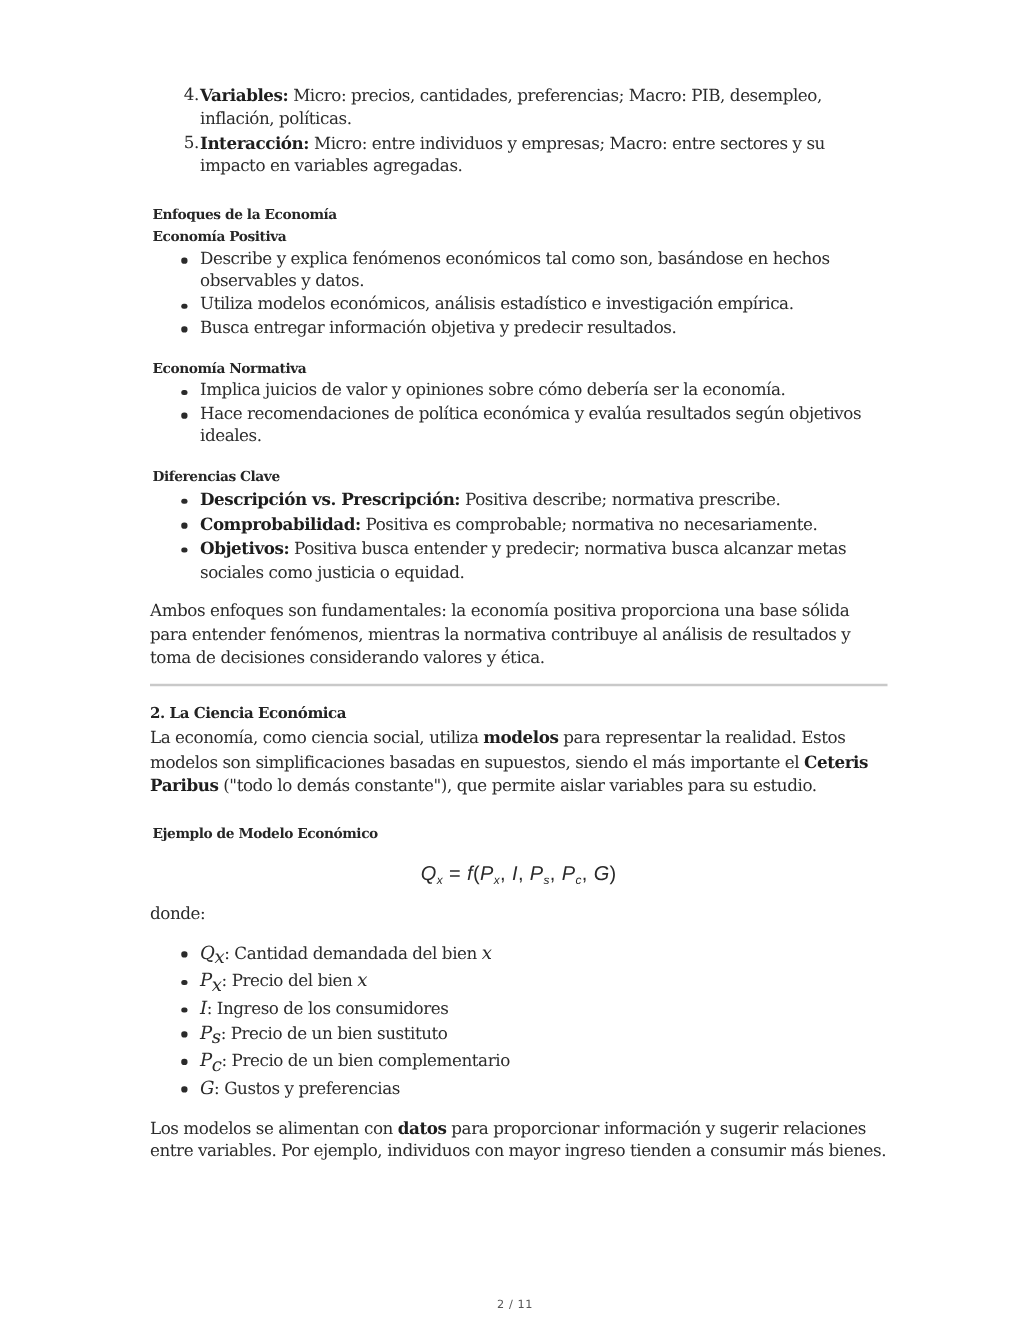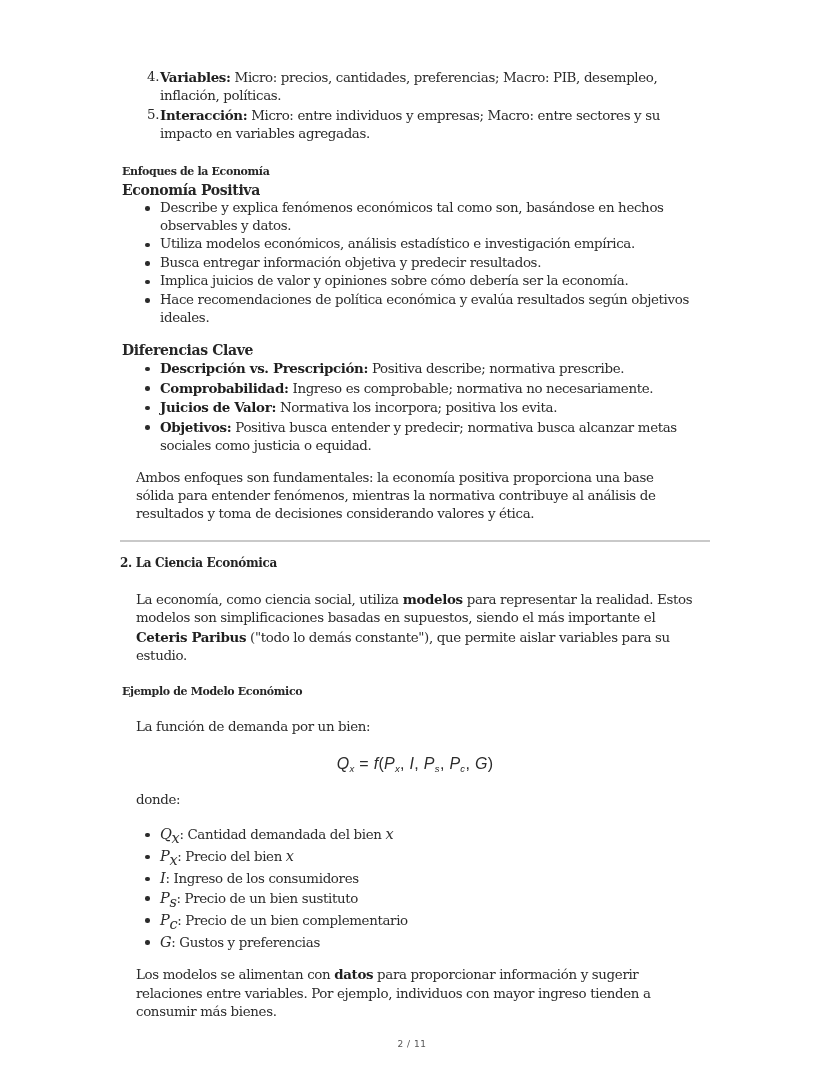--- a/index.html
+++ b/index.html
@@ -60,31 +60,31 @@
       color: #1e1e1e;
     }
     h3.section-h {
       font-size: 11px;
       line-height: 20px;
       font-weight: bold;
       margin: 18px 0 0 2px;
       color: #262626;
     }
     h4.sub-h {
-      font-size: 14px;
+      font-size: 11px;
       line-height: 16px;
       font-weight: bold;
       margin: 0 0 1px 2px;
       color: #262626;
     }
     h4.sub-h.spaced {
       margin-top: 15px;
     }
     p.para {
-      margin: 16px;
+      margin: 0;
     }
     p.para.spaced {
       margin-top: 13px;
     }
     hr.divider {
       border: none;
       height: 2px;
       background: #c9c9c9;
       margin: 11px 0 10px 0;
     }
@@ -145,42 +145,41 @@
 
   <h3 class="section-h">Enfoques de la Economía</h3>
 
   <h4 class="sub-h">Economía Positiva</h4>
   <ul class="bullets">
     <li>Describe y explica fenómenos económicos tal como son, basándose en hechos observables y datos.</li>
     <li>Utiliza modelos económicos, análisis estadístico e investigación empírica.</li>
     <li>Busca entregar información objetiva y predecir resultados.</li>
   </ul>
 
+  <h4 class="sub-h spaced">Economía Normativa</h4>
   <ul class="bullets">
     <li>Implica juicios de valor y opiniones sobre cómo debería ser la economía.</li>
     <li>Hace recomendaciones de política económica y evalúa resultados según objetivos ideales.</li>
   </ul>
 
   <h4 class="sub-h spaced">Diferencias Clave</h4>
   <ul class="bullets">
     <li><b>Descripción vs. Prescripción:</b><span> Positiva describe; normativa prescribe.</span></li>
-    <li><b>Comprobabilidad:</b><span> Ingreso es comprobable; normativa no necesariamente.</span></li>
-    <li><b>Juicios de Valor:</b><span> Normativa los incorpora; positiva los evita.</span></li>
+    <li><b>Comprobabilidad:</b><span> Positiva es comprobable; normativa no necesariamente.</span></li>
     <li><b>Objetivos:</b><span> Positiva busca entender y predecir; normativa busca alcanzar metas sociales como justicia o equidad.</span></li>
   </ul>
 
   <p class="para spaced">Ambos enfoques son fundamentales: la economía positiva proporciona una base sólida para entender fenómenos, mientras la normativa contribuye al análisis de resultados y toma de decisiones considerando valores y ética.</p>
 
   <hr class="divider">
 
   <h2 class="chapter-h">2. La Ciencia Económica</h2>
   <p class="para"><span>La economía, como ciencia social, utiliza </span><b>modelos</b><span> para representar la realidad. Estos modelos son simplificaciones basadas en supuestos, siendo el más importante el </span><b>Ceteris Paribus</b><span> ("todo lo demás constante"), que permite aislar variables para su estudio.</span></p>
 
   <h3 class="section-h" style="margin-top:17px;">Ejemplo de Modelo Económico</h3>
-  <p class="para">La función de demanda por un bien:</p>
 
   <div class="formula"><span>Q</span><sub>x</sub><span class="up"> = </span><span>f</span><span class="up">(</span><span>P</span><sub>x</sub><span class="up">, </span><span>I</span><span class="up">, </span><span>P</span><sub>s</sub><span class="up">, </span><span>P</span><sub>c</sub><span class="up">, </span><span>G</span><span class="up">)</span></div>
 
   <p class="para">donde:</p>
 
   <ul class="bullets" style="margin-top:13px;">
     <li><span class="math">Q</span><sub class="math">x</sub><span>: Cantidad demandada del bien </span><span class="math">x</span></li>
     <li><span class="math">P</span><sub class="math">x</sub><span>: Precio del bien </span><span class="math">x</span></li>
     <li><span class="math">I</span><span>: Ingreso de los consumidores</span></li>
     <li><span class="math">P</span><sub class="math">s</sub><span>: Precio de un bien sustituto</span></li>

